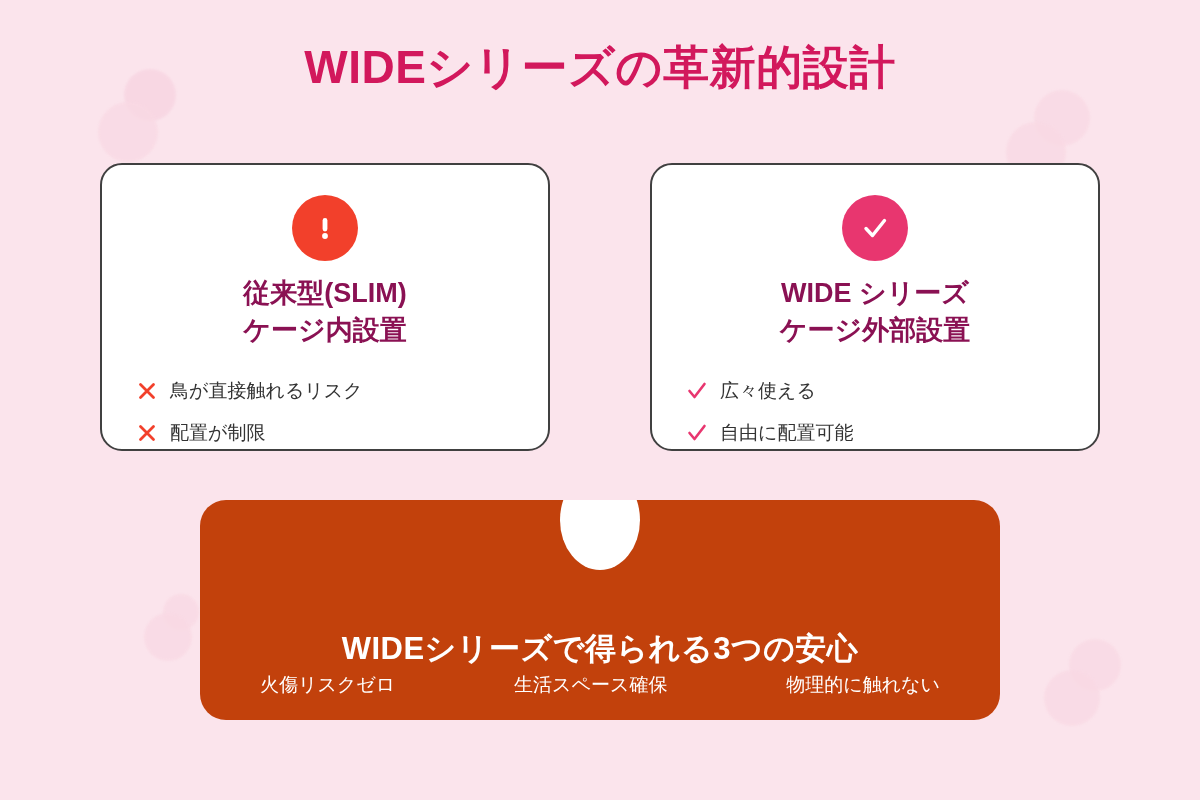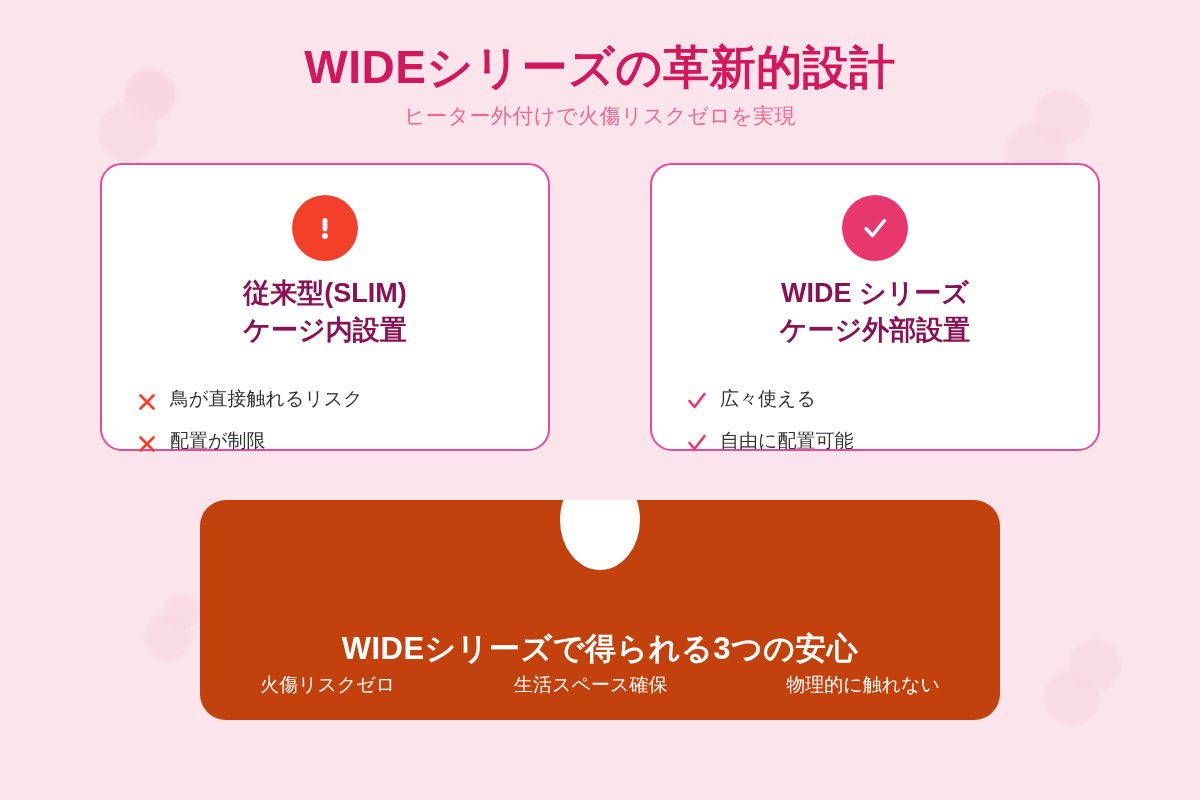--- a/index.html
+++ b/index.html
@@ -47,21 +47,21 @@
     letter-spacing:.5px;
   }
 
   
   .card {
     position:absolute;
     top:163px;
     width:450px;
     height:288px;
     background:#FFFFFF;
-    border:2px solid #ec4899;
+    border:2px solid #404040;
     border-radius:22px;
   }
   .card.left  { left:100px; }
   .card.right { left:650px; }
 
   .badge {
     position:absolute;
     top:30px; left:50%;
     transform:translateX(-50%);
     width:66px; height:66px;
@@ -87,21 +87,21 @@
   
   .feature-list {
     position:absolute;
     top:205px;
     left:30px;
     width:400px;
     list-style:none;
   }
   .feature-item {
     display:flex;
-    align-items:flex-end;
+    align-items:center;
     height:42px;
     font-size:19px;
     color:#333333;
     white-space:nowrap;
   }
   .feature-mark {
     width:30px;
     flex:0 0 30px;
     display:flex;
     align-items:center;
@@ -157,21 +157,20 @@
     <div class="deco soft" style="left: 1034px; top: 90px; width: 56px; height: 56px;"></div>
     <div class="deco soft" style="left: 1006px; top: 122px; width: 60px; height: 60px;"></div>
     <div class="deco soft" style="left: 163px; top: 594px; width: 36px; height: 36px;"></div>
     <div class="deco soft" style="left: 144px; top: 613px; width: 48px; height: 48px;"></div>
     <div class="deco soft" style="left: 1069px; top: 639px; width: 52px; height: 52px;"></div>
     <div class="deco soft" style="left: 1044px; top: 670px; width: 56px; height: 56px;"></div>
   </div>
 
 <div class="header">
   <div class="main-title">WIDEシリーズの革新的設計</div>
-  <div class="subtitle">ヒーター外付けで火傷リスクゼロを実現</div>
 </div>
 
 <div class="card left">
   <div class="badge warn">
     <svg width="34" height="34" viewBox="0 0 34 34" aria-hidden="true">
       <rect x="14.6" y="7" width="4.8" height="13.5" rx="2.4" fill="#ffffff"></rect>
       <circle cx="17" cy="25" r="2.9" fill="#ffffff"></circle>
     </svg>
   </div>
   <div class="card-title">

